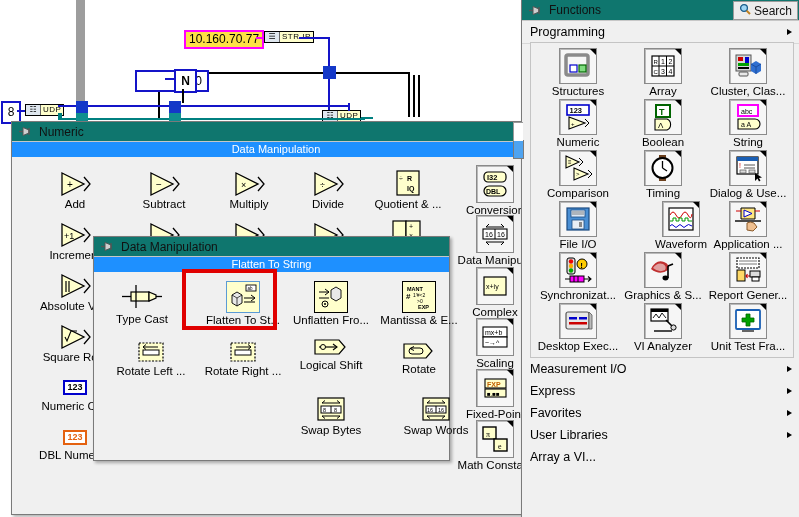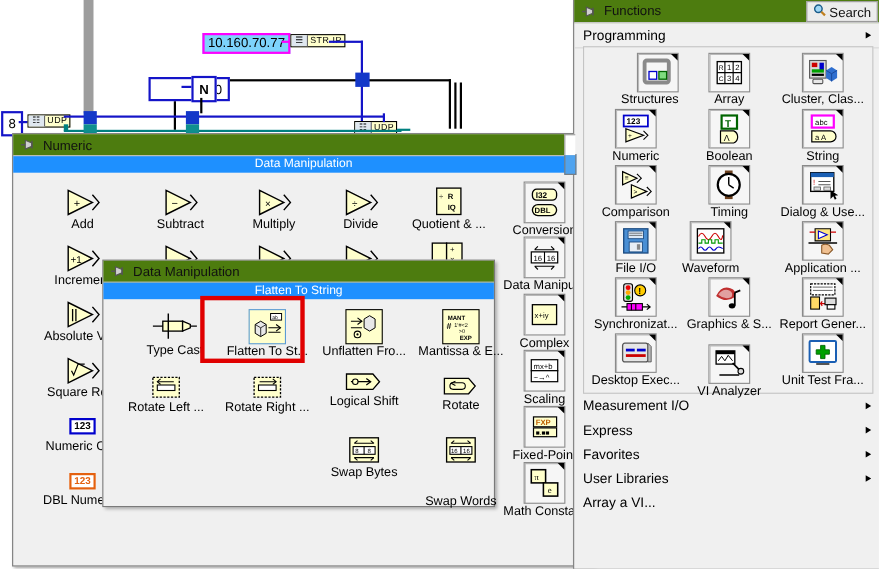--- a/index.html
+++ b/index.html
@@ -22,28 +22,28 @@
   .node-sq{position:absolute;background:#1438c8;}
   .node-teal{position:absolute;background:#0f8f8f;}
 
   .vi-icon{position:absolute;background:#ffffcc;border:1px solid #000;
            font-size:8px;line-height:10px;color:#000;white-space:nowrap;
            font-family:"Liberation Sans",sans-serif;}
   .vi-icon .glyph{display:inline-block;width:14px;text-align:center;
            background:#dfe7ef;border-right:1px solid #666;font-size:8px;}
   .vi-icon .lbl{display:inline-block;padding:0 2px;letter-spacing:.5px;}
 
-  .magenta-box{position:absolute;border:2px solid #ff00ff;background:#7dd3fc;
+  .magenta-box{position:absolute;border:2px solid #ff00ff;background:#fde047;
                font-size:12px;line-height:15px;padding:0 3px;color:#000;}
 
   
   .palette{position:absolute;background:#f0f0f0;
            border:1px solid #7a7a7a;
            box-shadow:2px 2px 3px rgba(0,0,0,.30);}
-  .pal-title{height:19px;background:#4d7c0f;border-bottom:1px solid #c7c7c7;
+  .pal-title{height:19px;background:#0f766e;border-bottom:1px solid #c7c7c7;
              display:flex;align-items:center;padding-left:6px;gap:6px;
              font-size:12px;color:#111;}
   .pin{width:15px;height:11px;position:relative;flex:0 0 auto;}
   .pin svg{display:block;}
   .cat-bar{height:15px;background:#1e90ff;color:#fff;font-size:11px;
            line-height:15px;text-align:center;}
   .pal-body{position:relative;}
   .cell{display:flex;flex-direction:column;align-items:center;
         justify-content:flex-start;}
   .cell .cap{font-size:11.5px;line-height:13px;margin-top:1px;
@@ -403,21 +403,21 @@
         <path d="M11 2 L11 9" stroke="#555" stroke-width="1.4"></path>
       </svg>
     </span>
     <span>Data Manipulation</span>
   </div>
 
   <div class="cat-bar">Flatten To String</div>
 
   <div class="pal-body" style="height:188px;">
 
-    <div class="cell" style="position:absolute;left:20px;top:10px;width:90px;">
+    <div class="cell" style="position:absolute;left:3px;top:10px;width:90px;">
       <div class="ic">
         <svg width="44" height="30" viewBox="0 0 44 30">
           <rect x="11" y="10" width="18" height="9" fill="#ffffcc" stroke="#000" stroke-width="1.2"></rect>
           <path d="M29 10 L36 13 L36 16 L29 19 Z" fill="#ffffcc" stroke="#000" stroke-width="1.2"></path>
           <path d="M2 14.5 L11 14.5" stroke="#000" stroke-width="1.3"></path>
           <path d="M16 3 L16 26" stroke="#000" stroke-width="1.3"></path>
           <path d="M36 14.5 L42 14.5" stroke="#000" stroke-width="1.3"></path>
         </svg>
       </div>
       <div class="cap">Type Cast</div>
@@ -521,21 +521,21 @@
           <line x1="16" y1="11" x2="16" y2="18" stroke="#000" stroke-width="1"></line>
           <text x="8" y="17" font-size="5.5" font-family="Liberation Sans">8</text>
           <text x="19" y="17" font-size="5.5" font-family="Liberation Sans">8</text>
           <path d="M7 8 L25 8 M7 8 L10 5.5 M25 8 L22 5.5" fill="none" stroke="#000" stroke-width="1"></path>
           <path d="M7 21 L25 21 M7 21 L10 23.5 M25 21 L22 23.5" fill="none" stroke="#000" stroke-width="1"></path>
         </svg>
       </div>
       <div class="cap">Swap Bytes</div>
     </div>
 
-    <div class="cell" style="position:absolute;left:281px;top:123px;width:88px;gap:26px;">
+    <div class="cell" style="position:absolute;left:298px;top:123px;width:88px;">
       <div class="ic">
         <svg width="32" height="28" viewBox="0 0 32 28">
           <rect x="3" y="3" width="26" height="22" fill="#ffffcc" stroke="#000" stroke-width="1.2"></rect>
           <rect x="6" y="11" width="20" height="7" fill="#fff" stroke="#000" stroke-width="1"></rect>
           <line x1="16" y1="11" x2="16" y2="18" stroke="#000" stroke-width="1"></line>
           <text x="7" y="17" font-size="5.5" font-family="Liberation Sans">16</text>
           <text x="18" y="17" font-size="5.5" font-family="Liberation Sans">16</text>
           <path d="M7 8 L25 8 M7 8 L10 5.5 M25 8 L22 5.5" fill="none" stroke="#000" stroke-width="1"></path>
           <path d="M7 21 L25 21 M7 21 L10 23.5 M25 21 L22 23.5" fill="none" stroke="#000" stroke-width="1"></path>
         </svg>
@@ -571,21 +571,21 @@
     </div>
   </div>
 
   <div class="fn-row" style="border-bottom:1px solid #d8d8d8;">
     <span>Programming</span>
     <span class="rarr"></span>
   </div>
 
   <div class="inner-frame" style="position:absolute;left:8px;top:42px;width:262px;height:314px;">
 
-    <div class="cell" style="position:absolute;left:8px;top:5px;width:78px;align-items:flex-end;">
+    <div class="cell" style="position:absolute;left:8px;top:5px;width:78px;">
       <div class="ic framed" style="width:36px;height:34px;">
         <span class="arr2"></span>
         <svg width="30" height="28" viewBox="0 0 30 28">
           <rect x="3" y="3" width="22" height="20" rx="2" fill="none" stroke="#8a8a8a" stroke-width="3.5"></rect>
           <rect x="7" y="13" width="7" height="7" fill="#fff" stroke="#0000cc" stroke-width="1.2"></rect>
           <rect x="16" y="13" width="7" height="7" fill="#7fdc7f" stroke="#006400" stroke-width="1.2"></rect>
         </svg>
       </div>
       <div class="cap">Structures</div>
     </div>
@@ -717,21 +717,21 @@
           <rect x="4" y="3" width="22" height="22" fill="#4a8fd4" stroke="#1a4a80" stroke-width="1.2"></rect>
           <rect x="8" y="5" width="14" height="7" fill="#dde8f5" stroke="#1a4a80" stroke-width="0.8"></rect>
           <path d="M9 7 L21 7 M9 9 L21 9" stroke="#555" stroke-width="0.7"></path>
           <rect x="9" y="15" width="12" height="9" fill="#e8eef5" stroke="#1a4a80" stroke-width="0.8"></rect>
           <rect x="16" y="17" width="3" height="5" fill="#888"></rect>
         </svg>
       </div>
       <div class="cap">File I/O</div>
     </div>
 
-    <div class="cell" style="position:absolute;left:76px;top:158px;width:78px;">
+    <div class="cell" style="position:absolute;left:111px;top:158px;width:78px;">
       <div class="ic framed" style="width:36px;height:34px;">
         <span class="arr2"></span>
         <svg width="30" height="28" viewBox="0 0 30 28">
           <rect x="3" y="3" width="24" height="22" fill="#fff" stroke="#000" stroke-width="1.2"></rect>
           <path d="M4 10 Q7 4 10 10 T16 10 T22 10 T26 9" fill="none" stroke="#c00" stroke-width="1"></path>
           <path d="M4 16 L7 16 L7 13 L10 13 L10 16 L13 16 L13 13 L16 13 L16 16 L19 16 L19 13 L22 13 L22 16 L26 16" fill="none" stroke="#090" stroke-width="1"></path>
           <path d="M4 21 Q6 18 8 21 T12 21 T16 21 T20 21 T26 21" fill="none" stroke="#00c" stroke-width="1"></path>
         </svg>
       </div>
       <div class="cap">Waveform</div>
@@ -805,21 +805,21 @@
           <rect x="3" y="5" width="23" height="17" rx="2" fill="#e6e6e6" stroke="#555" stroke-width="1.2"></rect>
           <rect x="6" y="10" width="8" height="2.5" fill="#0000cc"></rect>
           <rect x="16" y="10" width="8" height="2.5" fill="#0000cc"></rect>
           <rect x="6" y="15" width="18" height="2.5" fill="#c00"></rect>
           <path d="M26 5 L29 8 L29 22 L26 22 Z" fill="#bbb" stroke="#555" stroke-width="0.8"></path>
         </svg>
       </div>
       <div class="cap">Desktop Exec...</div>
     </div>
 
-    <div class="cell" style="position:absolute;left:93px;top:270px;width:78px;">
+    <div class="cell" style="position:absolute;left:93px;top:260px;width:78px;">
       <div class="ic framed" style="width:36px;height:34px;">
         <span class="arr2"></span>
         <svg width="30" height="28" viewBox="0 0 30 28">
           <rect x="3" y="2" width="17" height="12" fill="#fff" stroke="#000" stroke-width="1.2"></rect>
           <rect x="3" y="2" width="17" height="3" fill="#000"></rect>
           <path d="M5 11 L8 7 L11 11 L14 6 L18 11" fill="none" stroke="#000" stroke-width="0.9"></path>
           <path d="M18 13 L24 19" stroke="#000" stroke-width="1.6"></path>
           <circle cx="25.5" cy="20.5" r="2.6" fill="#ddd" stroke="#000" stroke-width="1"></circle>
           <path d="M6 24 L24 24" stroke="#000" stroke-width="1.4"></path>
         </svg>

